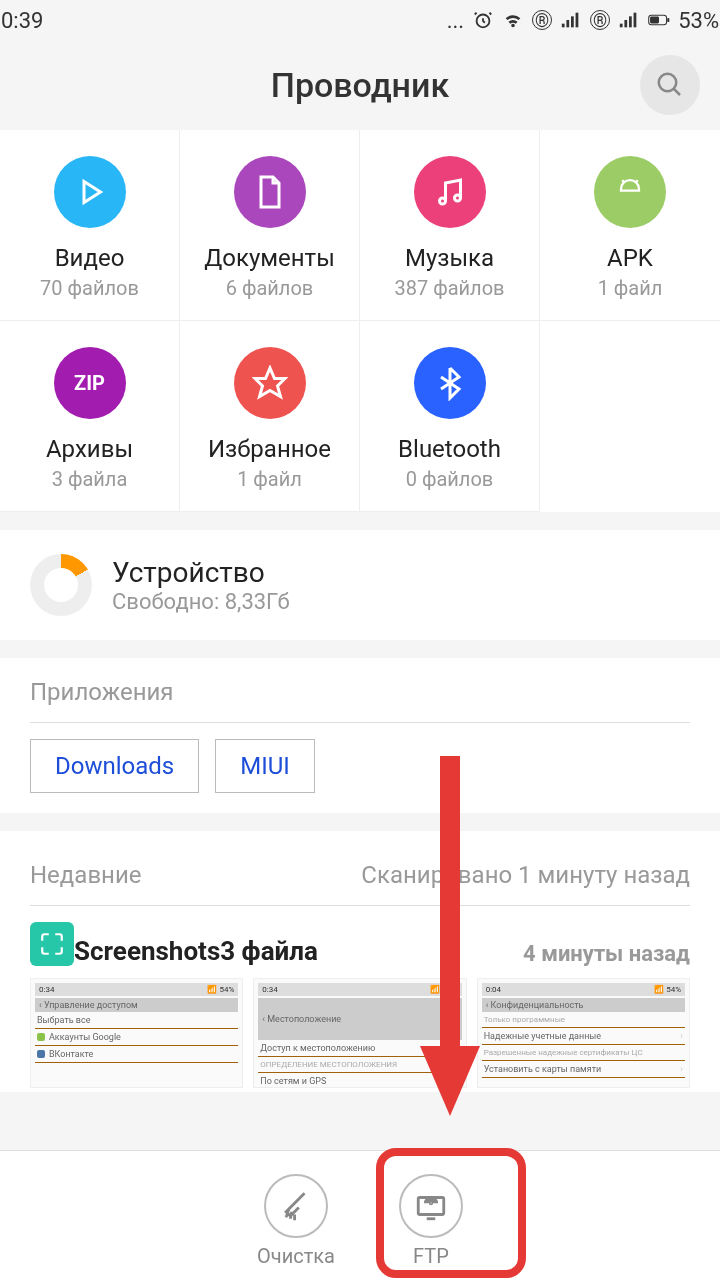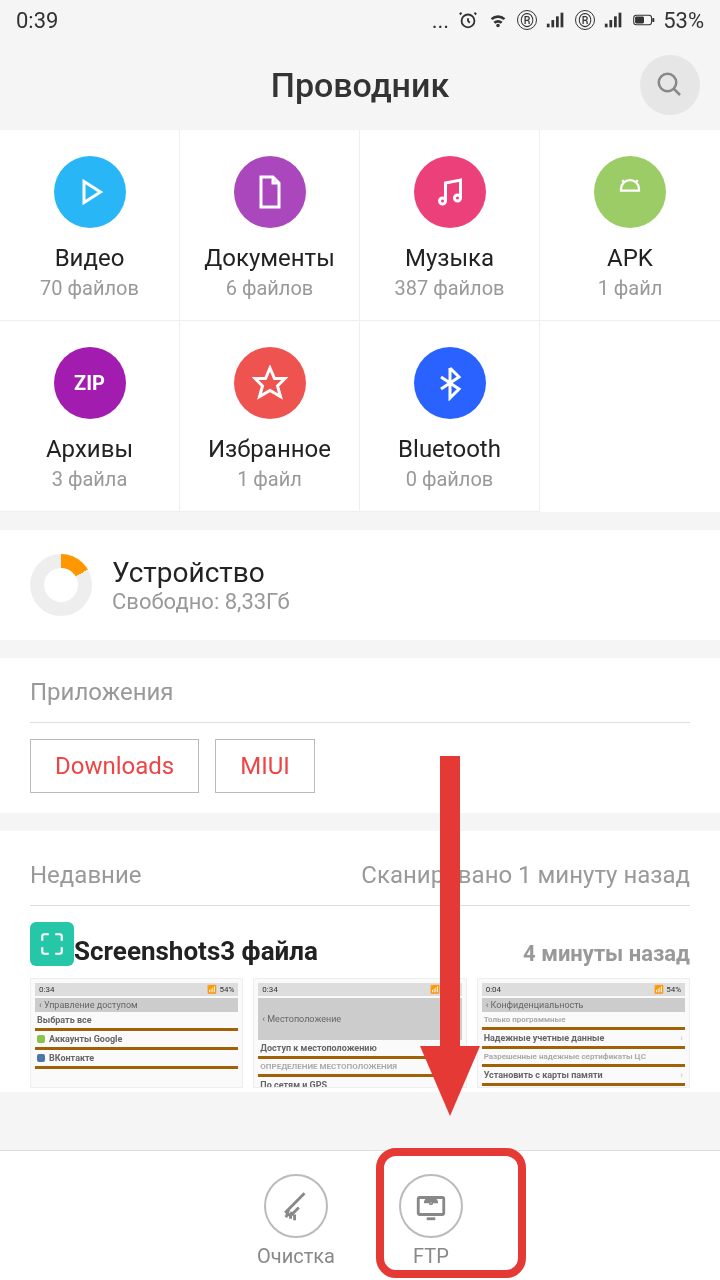--- a/index.html
+++ b/index.html
@@ -1,18 +1,18 @@
 <!DOCTYPE html>
 <html><head>
 <meta charset="utf-8">
 <style>
 * { margin: 0; padding: 0; box-sizing: border-box; font-family: -apple-system, Roboto, Arial, sans-serif; }
 body { width: 720px; height: 1280px; background: #f5f5f5; overflow: hidden; position: relative; }
 
-.status-bar { height: 40px; display: flex; align-items: center; justify-content: space-between; padding: 0 16px; background: #f5f5f5; font-size: 22px; color: #333; }
+.status-bar { height: 40px; display: flex; align-items: center; justify-content: space-between; padding: 0 1px; background: #f5f5f5; font-size: 22px; color: #333; }
 .status-right { display: flex; align-items: center; gap: 8px; }
 .status-right svg, .status-right .ico { width: 22px; height: 22px; }
 
 .header { height: 90px; display: flex; align-items: center; justify-content: center; position: relative; background: #f5f5f5; }
 .header-title { font-size: 34px; font-weight: 500; color: #333; }
 .search-btn { position: absolute; right: 20px; width: 60px; height: 60px; border-radius: 50%; background: #e6e6e6; display: flex; align-items: center; justify-content: center; }
 
 .grid { display: grid; grid-template-columns: repeat(4, 1fr); background: #fff; }
 .grid-item { border-right: 1px solid #eee; border-bottom: 1px solid #eee; padding: 26px 4px 20px; display: flex; flex-direction: column; align-items: center; }
 .grid-item:nth-child(4n) { border-right: none; }
@@ -23,35 +23,35 @@
 .storage { background: #fff; margin-top: 18px; padding: 24px 30px; display: flex; align-items: center; gap: 20px; }
 .storage-pie { width: 62px; height: 62px; border-radius: 50%; background: conic-gradient(#ff9800 0 60deg, #eee 60deg 360deg); position: relative; }
 .storage-pie::after { content: ""; position: absolute; inset: 14px; background: #fff; border-radius: 50%; }
 .storage-title { font-size: 28px; color: #222; }
 .storage-sub { font-size: 22px; color: #999; }
 
 .section { background: #fff; margin-top: 18px; padding: 20px 30px; }
 .section-title { font-size: 24px; color: #999; margin-bottom: 16px; }
 .section-hr { border: none; border-top: 1px solid #ddd; margin-bottom: 16px; }
 .chips { display: flex; gap: 16px; }
-.chip { border: 1px solid #bbb; padding: 12px 24px; font-size: 24px; color: #ef4444; background: #fff; }
+.chip { border: 1px solid #bbb; padding: 12px 24px; font-size: 24px; color: #1d4ed8; background: #fff; }
 
 .recent-head { display: flex; justify-content: space-between; align-items: center; margin: 10px 0 16px; }
 .recent-title { font-size: 24px; color: #999; }
 .recent-scan { font-size: 24px; color: #999; }
 
 .recent-row { display: flex; align-items: flex-end; margin-bottom: 12px; font-weight: bold; }
 .recent-icon { width: 44px; height: 44px; background: #26c6a9; border-radius: 6px; display: flex; align-items: center; justify-content: center; }
 .recent-name { font-size: 26px; color: #222; flex: 1; }
 .recent-time { font-size: 22px; color: #999; }
 
 .thumbs { display: flex; gap: 10px; }
 .thumb { flex: 1; height: 110px; background: #fafafa; border: 1px solid #eee; font-size: 9px; padding: 4px; color: #666; overflow: hidden; }
 .thumb-top { background: #ddd; padding: 2px 4px; font-size: 8px; color: #333; margin-bottom: 2px; display: flex; justify-content: space-between; }
-.thumb-line { border-bottom: 3px solid #a16207; padding: 3px 2px; font-size: 9px; display: flex; align-items: center; gap: 4px; font-weight: bold; }
+.thumb-line { border-bottom: 1px solid #a16207; padding: 3px 2px; font-size: 9px; display: flex; align-items: center; gap: 4px; }
 .thumb-line .dot { width: 8px; height: 8px; border-radius: 2px; }
 
 .bottom-bar { position: absolute; bottom: 0; left: 0; right: 0; height: 130px; background: #fff; border-top: 1px solid #ddd; display: flex; justify-content: center; gap: 64px; align-items: center; padding-top: 10px; }
 .bottom-btn { display: flex; flex-direction: column; align-items: center; gap: 6px; }
 .bottom-icon { width: 64px; height: 64px; border: 2px solid #bbb; border-radius: 50%; display: flex; align-items: center; justify-content: center; }
 .bottom-label { font-size: 20px; color: #888; }
 
 .highlight-box { position: absolute; border: 8px solid #e53935; border-radius: 20px; pointer-events: none; }
 .arrow { position: absolute; pointer-events: none; }
 </style>

